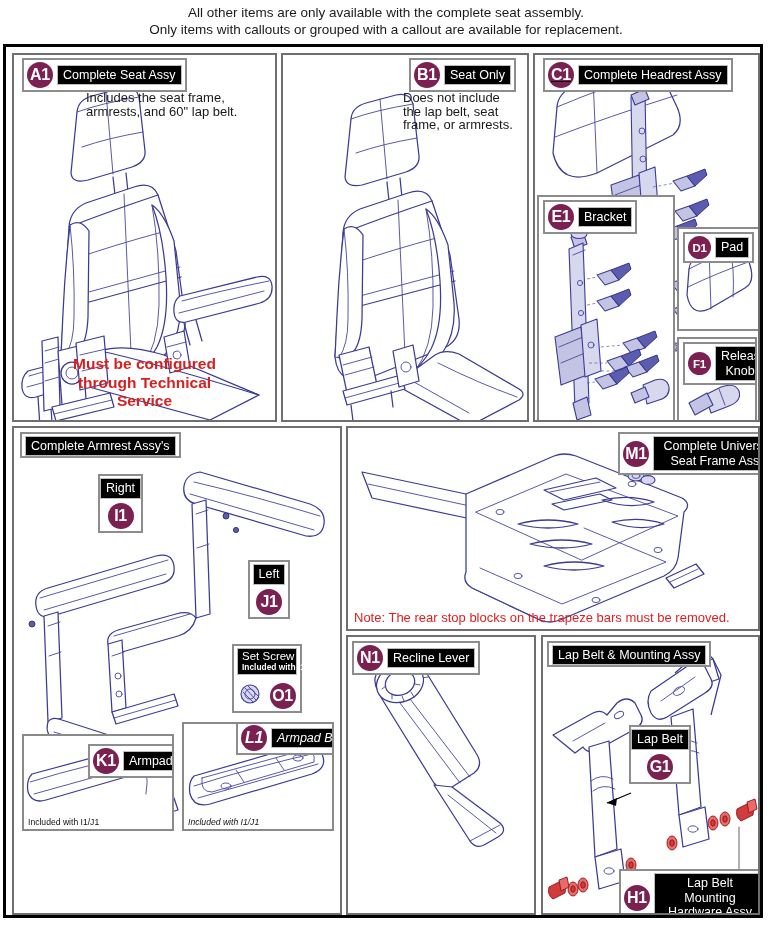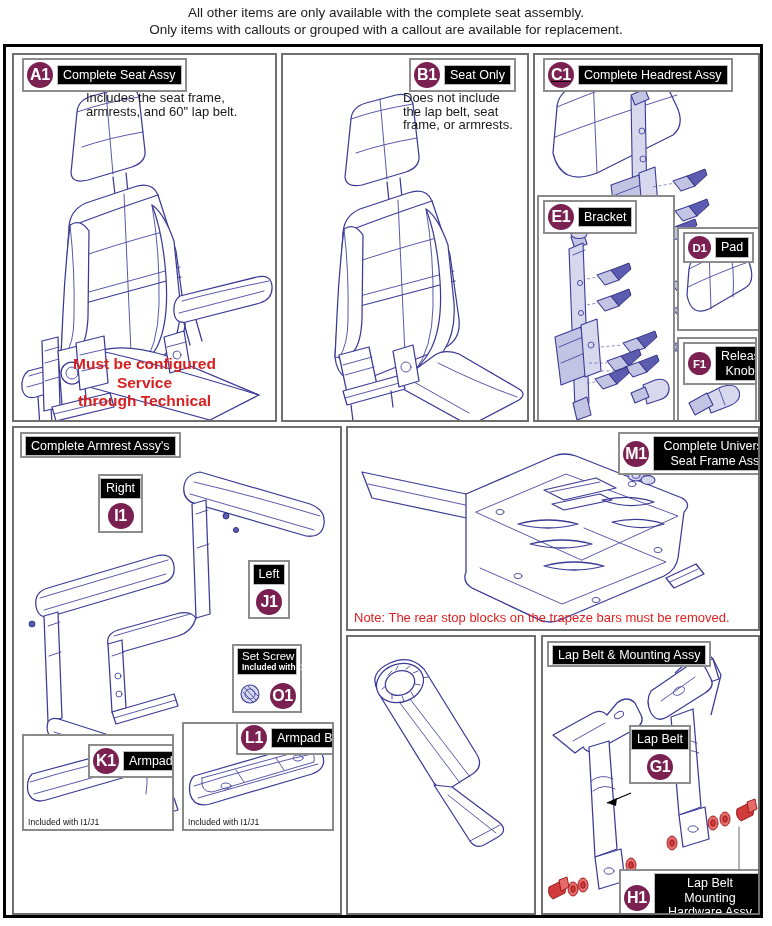--- a/index.html
+++ b/index.html
@@ -230,22 +230,22 @@
 
     <div class="callout" style="left:8px; top:3px;">
       <span class="badge">A1</span>
       <span class="tag">Complete Seat Assy</span>
     </div>
 
     <div class="note" style="left:72px; top:36px; width:155px;">Includes the seat frame, armrests, and 60" lap belt.</div>
 
     <div class="redtext" style="left:28px; top:300px; width:205px; font-size:15.5px; line-height:18.5px;">
       <div>Must be configured</div>
+      <div>through Technical</div>
       <div>Service</div>
-      <div>through Technical</div>
     </div>
   </div>
 
   <div class="panel" style="left:275px; top:6px; width:248px; height:369px;">
 
     <svg width="244" height="365" viewBox="0 0 244 365">
 
       <path class="fill-w" d="M62 122 L68 64 Q69 52 83 48 L113 40 Q127 37 130 49 L136 101 Q137 112 123 117 L79 130 Q63 133 62 122 Z"></path>
       <path class="ln-thin" d="M68 64 Q93 55 130 49"></path>
       <path class="ln-thin" d="M73 98 Q99 89 134 83"></path>
@@ -523,21 +523,21 @@
         <path class="ln-thin" d="M10 58 L132 24"></path>
         <path class="ln-thin" d="M116 12 Q126 34 122 58"></path>
       </svg>
       <div class="callout" style="left:64px; top:8px;">
         <span class="badge">K1</span>
         <span class="tag">Armpad</span>
       </div>
       <div class="footnote" style="left:4px; bottom:2px;">Included with I1/J1</div>
     </div>
 
-    <div class="subpanel" style="left:168px; top:294px; width:152px; height:109px;">
+    <div class="subpanel" style="left:168px; top:294px; width:152px; height:109px;font-style:italic;">
       <svg width="148" height="105" viewBox="0 0 148 105">
         <path class="fill-w" d="M10 52 L114 22 Q132 18 138 30 Q144 44 128 50 L26 80 Q10 84 6 70 Q4 58 10 52 Z"></path>
         <path class="ln-thin" d="M10 62 Q66 44 136 28"></path>
         <path class="ln-thin" d="M14 74 L134 40"></path>
         <path class="ln-thin" d="M18 54 L120 26 Q132 26 130 38 L28 68 Q16 68 18 54 Z"></path>
         <path class="ln-thin" d="M52 46 L60 58"></path>
         <path class="ln-thin" d="M92 34 L100 46"></path>
         <ellipse class="ln-thin" cx="114" cy="34" rx="5" ry="3"></ellipse>
         <ellipse class="ln-thin" cx="42" cy="62" rx="5" ry="3"></ellipse>
       </svg>
@@ -609,20 +609,24 @@
 
       <ellipse class="fill-w" cx="52" cy="46" rx="24" ry="19" transform="rotate(-20 52 46)"></ellipse>
       <ellipse class="ln" cx="52" cy="46" rx="15" ry="12" transform="rotate(-20 52 46)"></ellipse>
       <path class="ln-thin" d="M40 38 L44 34 M48 33 L50 29 M58 32 L62 29 M65 36 L70 34 M67 47 L72 48 M63 55 L66 60 M54 59 L56 64 M44 57 L44 62 M38 49 L34 52"></path>
 
       <path class="fill-w" d="M104 150 L152 186 Q160 194 150 200 L136 208 Q128 212 122 204 L86 148 Z"></path>
       <path class="ln-thin" d="M100 158 L148 196"></path>
       <path class="ln-thin" d="M122 204 L152 188"></path>
     </svg>
 
+    <div class="callout" style="left:4px; top:4px;">
+      <span class="badge">N1</span>
+      <span class="tag">Recline Lever</span>
+    </div>
   </div>
 
   <div class="panel" style="left:535px; top:588px; width:219px; height:280px;">
 
     <svg width="215" height="276" viewBox="0 0 215 276">
 
       <path class="fill-w" d="M132 36 L150 20 Q162 12 170 22 L178 38 L168 78"></path>
       <path class="fill-w" d="M146 30 L170 22 L176 42 L152 50 Z"></path>
 
       <path class="fill-w" d="M108 54 L146 28 Q156 22 162 30 L168 42 Q172 50 162 56 L124 80 Q114 86 108 76 Q102 64 108 54 Z"></path>

